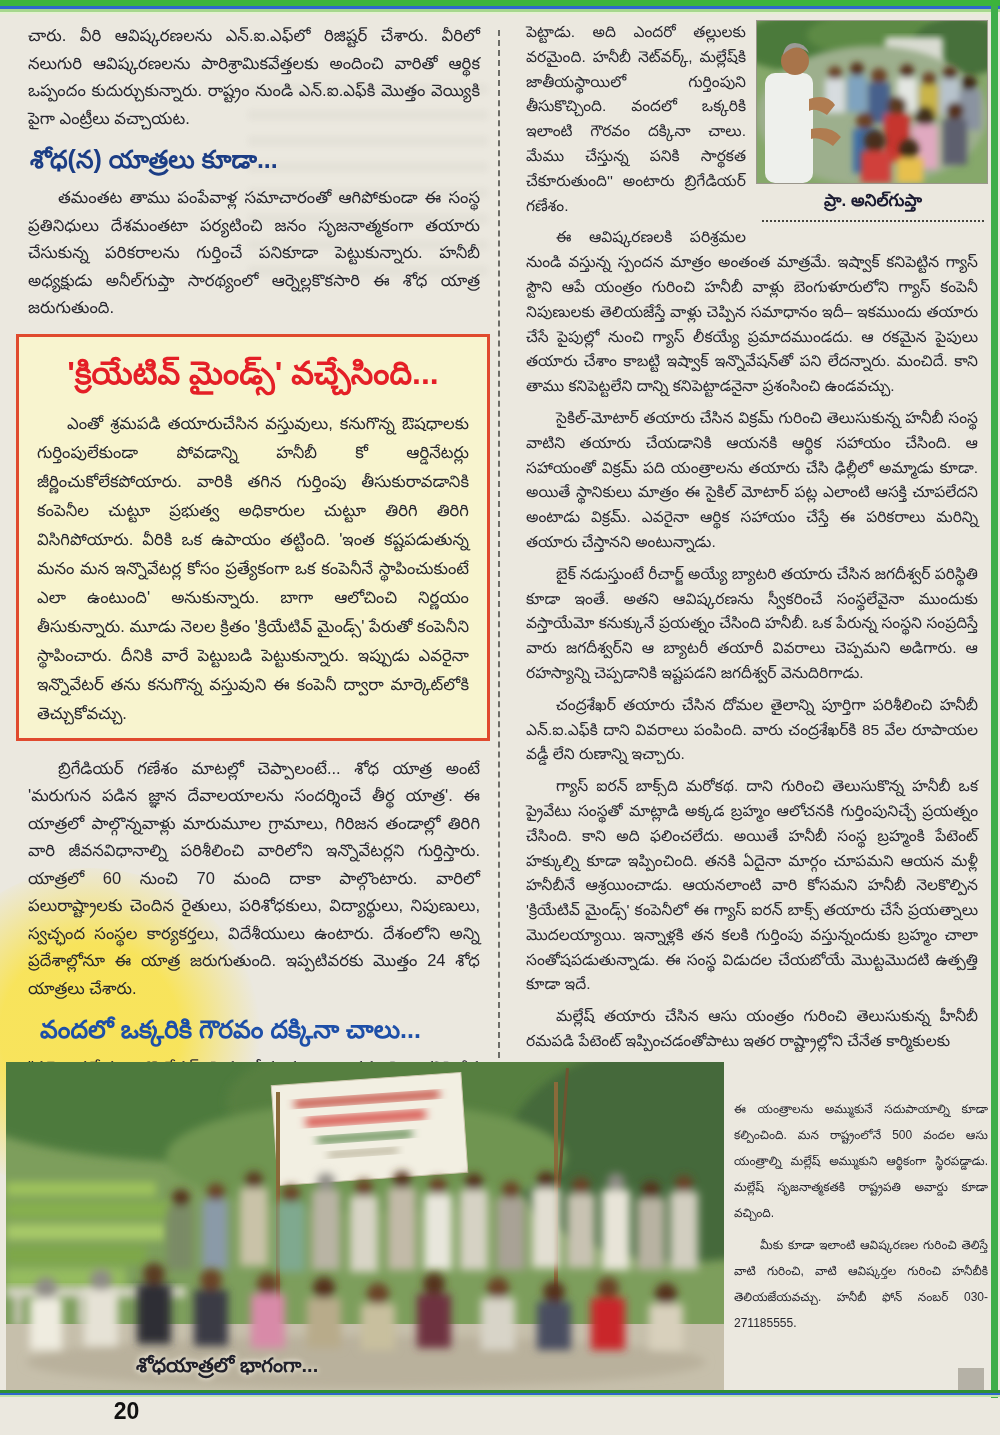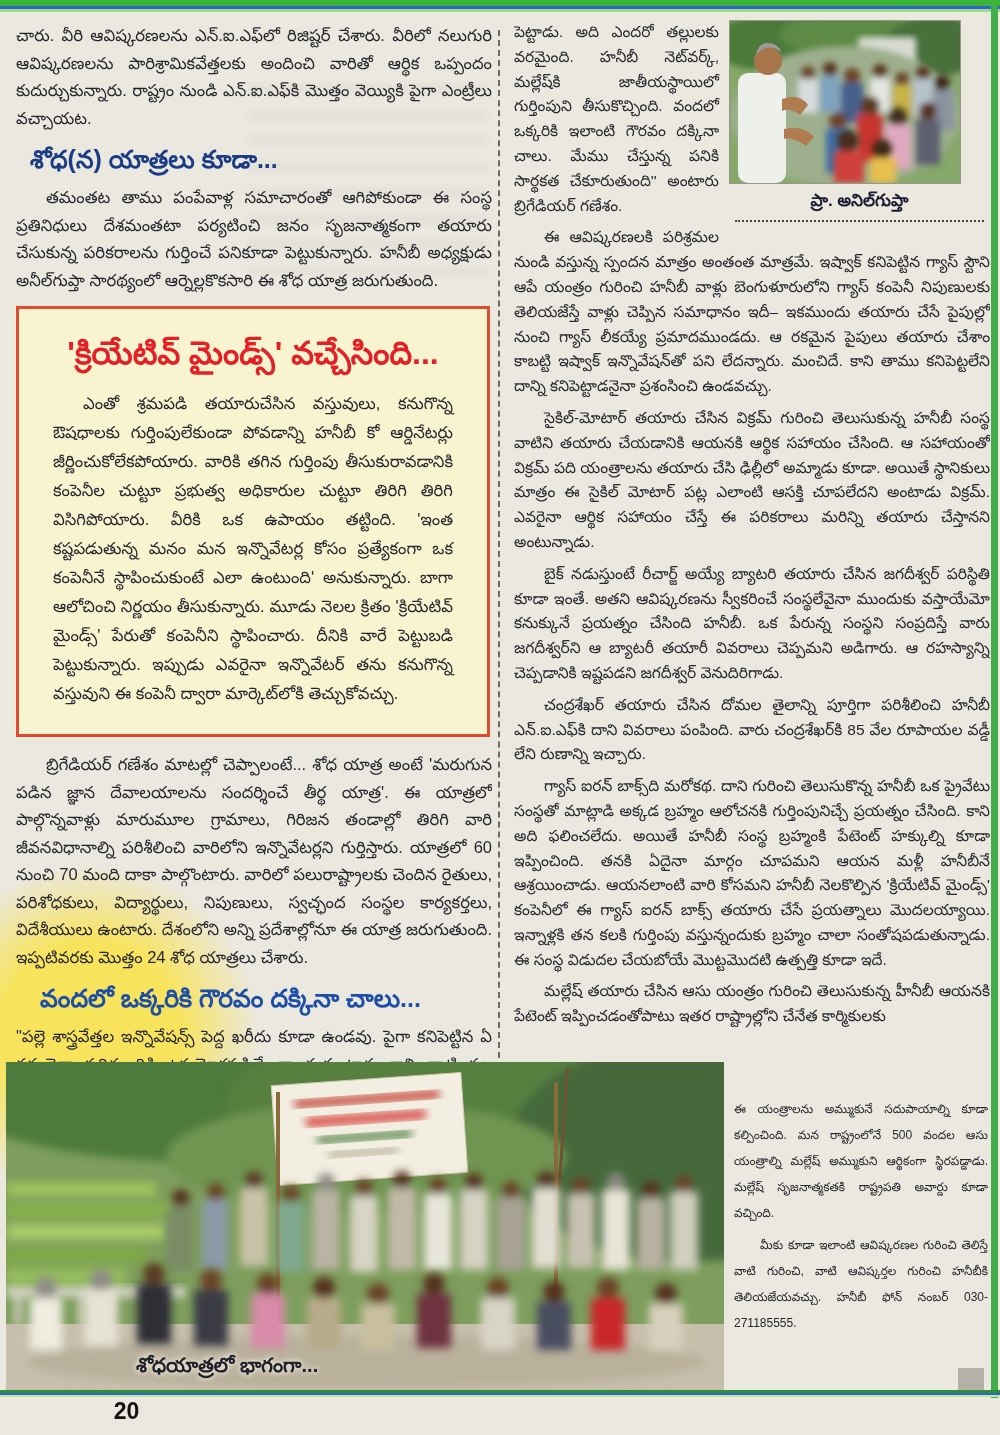--- a/index.html
+++ b/index.html
@@ -18,41 +18,41 @@
   .footer-line{position:absolute;left:0;top:1390px;width:1000px;height:7px;
     background:linear-gradient(to bottom,#2e8f35 0 3px,#2f66cc 3px 5px,#bfe3a9 5px 7px);}
   .ghost-smudge{position:absolute;left:248px;top:84px;width:240px;height:200px;
     background:repeating-linear-gradient(to bottom,rgba(120,120,110,.14) 0 10px,rgba(0,0,0,0) 10px 26px);
     filter:blur(3px);opacity:.45;}
   .sun-glow{position:absolute;left:-80px;top:868px;width:340px;height:330px;border-radius:50%;
     background:radial-gradient(circle,rgba(252,226,48,.75) 0 38%,rgba(252,226,48,.25) 60%,rgba(252,226,48,0) 72%);}
   .corner-square{position:absolute;left:958px;top:1368px;width:26px;height:24px;background:#b5b1a6;}
 
   
-  p.body{margin:0 0 7px;text-align:justify;text-indent:30px;}
+  p.body{margin:0 12px 7px;text-align:justify;text-indent:30px;}
   p.noindent{text-indent:0;}
   .col-left{position:absolute;left:16px;top:22px;width:476px;height:1040px;overflow:hidden;
     font-size:16.5px;line-height:27.5px;}
   .col-left h2{font-size:25px;line-height:30px;color:#1b3d85;margin:12px 0 10px 14px;font-weight:bold;}
   .head-blue{color:#1d4fa8 !important;margin-left:24px !important;}
   .ybox{border:3px solid #e04a2e;background:#f8f4cf;margin:12px 2px 14px 0;padding:14px 18px 10px;}
-  .ybox h1{font-size:32px;line-height:40px;color:#e41f26;text-align:center;margin:10px 0 16px;font-weight:bold;}
-  .ybox p{margin:16px;text-align:justify;text-indent:30px;font-size:16.5px;line-height:29px;}
+  .ybox h1{font-size:32px;line-height:40px;color:#e41f26;text-align:center;margin:2px 0 16px;font-weight:bold;}
+  .ybox p{margin:0;text-align:justify;text-indent:30px;font-size:16.5px;line-height:29px;}
 
   .col-right{position:absolute;left:514px;top:20px;width:476px;height:1078px;overflow:hidden;
     font-size:15.5px;line-height:24.8px;}
   .col-right h2{font-size:24px;line-height:30px;color:#1d4fa8;margin:14px 0 10px 8px;font-weight:bold;}
 
   .narrow-right{position:absolute;left:734px;top:1096px;width:254px;height:288px;overflow:hidden;
     font-size:12px;line-height:26px;}
   .narrow-right p{margin:0 0 6px;text-align:justify;}
   .narrow-right p.ind{text-indent:26px;}
 
   
-  .photo-top{float:right;width:261px;margin:0 0 6px 10px;}
+  .photo-top{float:right;width:234px;margin:0 0 6px 10px;}
   .photo-top .frame{width:230px;height:162px;border:1px solid #9a968c;background:#7fa861;overflow:hidden;}
   .photo-top .cap{font-size:17px;font-weight:bold;color:#1a1a30;text-align:center;margin-top:5px;}
   .photo-top .cap-rule{border:0;border-top:2px dotted #44443f;margin:6px 6px 0;}
 
   .bottom-photo{position:absolute;left:6px;top:1062px;width:718px;height:330px;overflow:hidden;background:#fde047;}
   .bottom-photo .cap{position:absolute;left:130px;bottom:10px;font-size:20px;font-weight:bold;color:#20202a;
     text-shadow:0 0 4px #efeadb,0 0 7px #efeadb;}
 
   .footer{position:absolute;left:45px;top:1398px;display:flex;align-items:center;gap:10px;flex-direction:column;}
   .footer .num{font-size:23px;font-weight:bold;color:#111;}
@@ -147,21 +147,21 @@
       <div class="cap">ప్రా. అనిల్‌గుప్తా</div>
       <hr class="cap-rule">
     </div>
 
     <p class="body noindent">పెట్టాడు. అది ఎందరో తల్లులకు వరమైంది. హనీబీ నెట్‌వర్క్, మల్లేష్‌కి జాతీయస్థాయిలో గుర్తింపుని తీసుకొచ్చింది. వందలో ఒక్కరికి ఇలాంటి గౌరవం దక్కినా చాలు. మేము చేస్తున్న పనికి సార్థకత చేకూరుతుంది'' అంటారు బ్రిగేడియర్ గణేశం.</p>
     <p class="body">ఈ ఆవిష్కరణలకి పరిశ్రమల నుండి వస్తున్న స్పందన మాత్రం అంతంత మాత్రమే. ఇష్వాక్ కనిపెట్టిన గ్యాస్ స్టౌని ఆపే యంత్రం గురించి హనీబీ వాళ్లు బెంగుళూరులోని గ్యాస్ కంపెనీ నిపుణులకు తెలియజేస్తే వాళ్లు చెప్పిన సమాధానం ఇదీ– ఇకముందు తయారు చేసే పైపుల్లో నుంచి గ్యాస్ లీకయ్యే ప్రమాదముండదు. ఆ రకమైన పైపులు తయారు చేశాం కాబట్టి ఇష్వాక్ ఇన్నొవేషన్‌తో పని లేదన్నారు. మంచిదే. కాని తాము కనిపెట్టలేని దాన్ని కనిపెట్టాడనైనా ప్రశంసించి ఉండవచ్చు.</p>
     <p class="body">సైకిల్-మోటార్ తయారు చేసిన విక్రమ్ గురించి తెలుసుకున్న హనీబీ సంస్థ వాటిని తయారు చేయడానికి ఆయనకి ఆర్థిక సహాయం చేసింది. ఆ సహాయంతో విక్రమ్ పది యంత్రాలను తయారు చేసి ఢిల్లీలో అమ్మాడు కూడా. అయితే స్థానికులు మాత్రం ఈ సైకిల్ మోటార్ పట్ల ఎలాంటి ఆసక్తి చూపలేదని అంటాడు విక్రమ్. ఎవరైనా ఆర్థిక సహాయం చేస్తే ఈ పరికరాలు మరిన్ని తయారు చేస్తానని అంటున్నాడు.</p>
     <p class="body">బైక్ నడుస్తుంటే రీచార్జ్ అయ్యే బ్యాటరి తయారు చేసిన జగదీశ్వర్ పరిస్థితి కూడా ఇంతే. అతని ఆవిష్కరణను స్వీకరించే సంస్థలేవైనా ముందుకు వస్తాయేమో కనుక్కునే ప్రయత్నం చేసింది హనీబీ. ఒక పేరున్న సంస్థని సంప్రదిస్తే వారు జగదీశ్వర్‌ని ఆ బ్యాటరీ తయారీ వివరాలు చెప్పమని అడిగారు. ఆ రహస్యాన్ని చెప్పడానికి ఇష్టపడని జగదీశ్వర్ వెనుదిరిగాడు.</p>
     <p class="body">చంద్రశేఖర్ తయారు చేసిన దోమల తైలాన్ని పూర్తిగా పరిశీలించి హనీబీ ఎన్.ఐ.ఎఫ్‌కి దాని వివరాలు పంపింది. వారు చంద్రశేఖర్‌కి 85 వేల రూపాయల వడ్డీ లేని రుణాన్ని ఇచ్చారు.</p>
     <p class="body">గ్యాస్ ఐరన్ బాక్స్‌ది మరోకథ. దాని గురించి తెలుసుకొన్న హనీబీ ఒక ప్రైవేటు సంస్థతో మాట్లాడి అక్కడ బ్రహ్మం ఆలోచనకి గుర్తింపునిచ్చే ప్రయత్నం చేసింది. కాని అది ఫలించలేదు. అయితే హనీబీ సంస్థ బ్రహ్మంకి పేటెంట్ హక్కుల్ని కూడా ఇప్పించింది. తనకి ఏదైనా మార్గం చూపమని ఆయన మళ్లీ హనీబీనే ఆశ్రయించాడు. ఆయనలాంటి వారి కోసమని హనీబీ నెలకొల్పిన 'క్రియేటివ్ మైండ్స్' కంపెనీలో ఈ గ్యాస్ ఐరన్ బాక్స్ తయారు చేసే ప్రయత్నాలు మొదలయ్యాయి. ఇన్నాళ్లకి తన కలకి గుర్తింపు వస్తున్నందుకు బ్రహ్మం చాలా సంతోషపడుతున్నాడు. ఈ సంస్థ విడుదల చేయబోయే మొట్టమొదటి ఉత్పత్తి కూడా ఇదే.</p>
-    <p class="body">మల్లేష్ తయారు చేసిన ఆసు యంత్రం గురించి తెలుసుకున్న హీనీబీ ఆయనకి పేటెంట్ ఇప్పించడంతోపాటు ఇతర రాష్ట్రాల్లోని చేనేత కార్మికులకు</p>
+    <p class="body">మల్లేష్ తయారు చేసిన ఆసు యంత్రం గురించి తెలుసుకున్న హీనీబీ రమపడి పేటెంట్ ఇప్పించడంతోపాటు ఇతర రాష్ట్రాల్లోని చేనేత కార్మికులకు</p>
   </div>
 
   <div class="bottom-photo">
     <svg width="718" height="330" viewBox="0 0 718 330">
       <defs>
           <filter id="b2">
             <feGaussianBlur stdDeviation="4"></feGaussianBlur>
           </filter>
         </defs>
       <rect width="718" height="330" fill="#7d9e5c"></rect>

